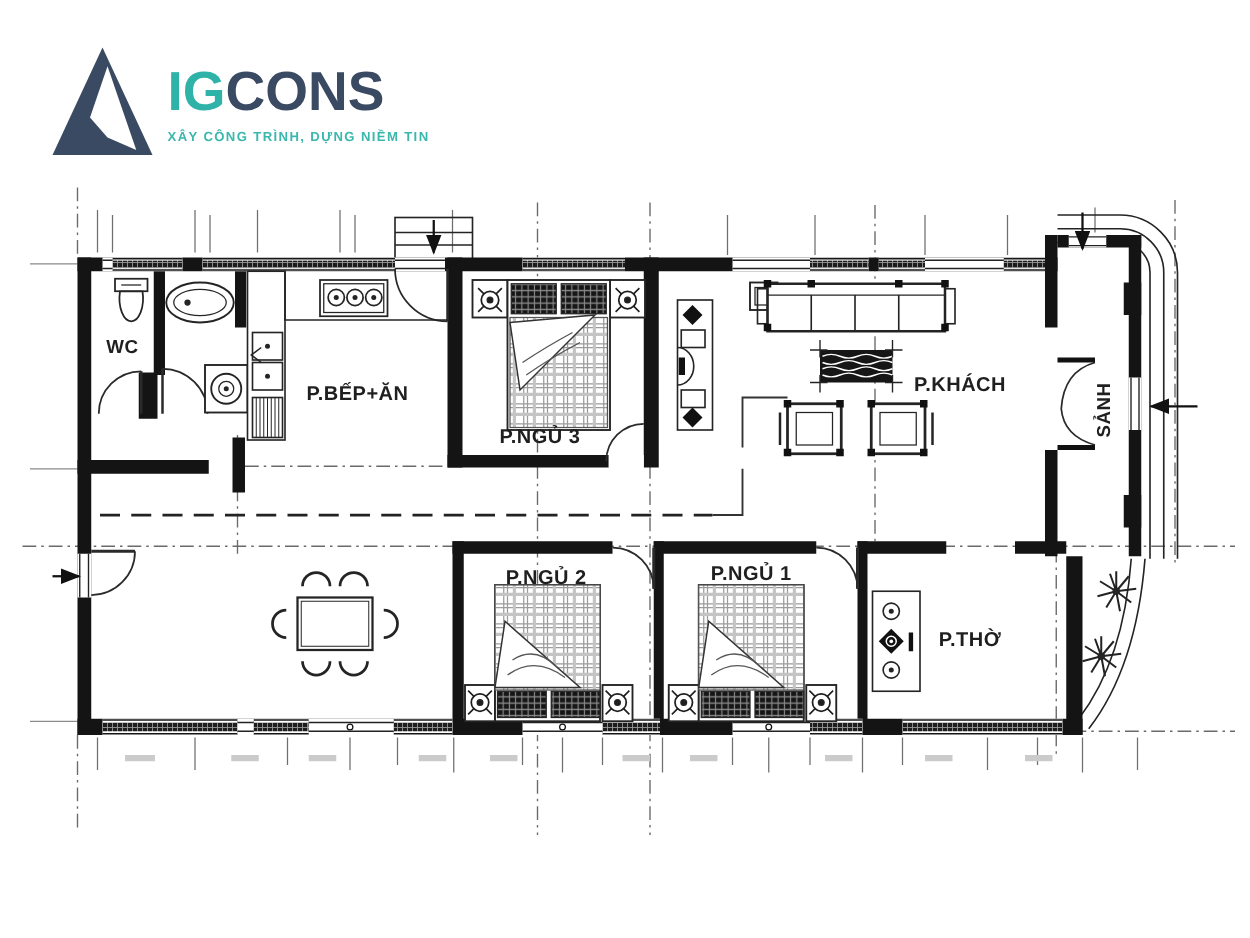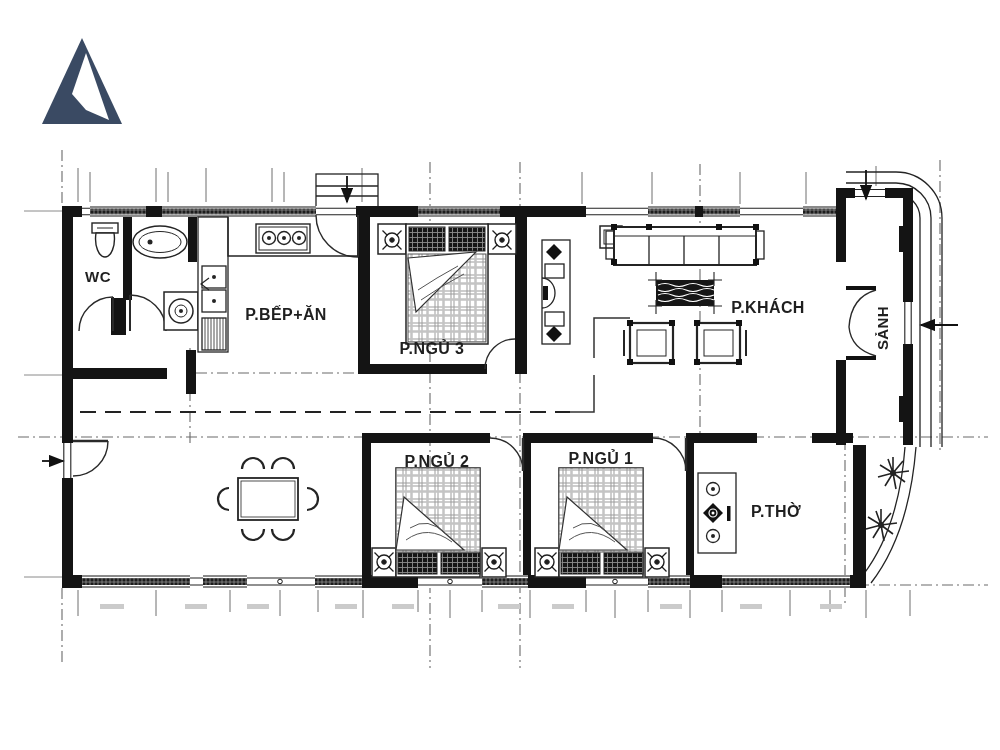--- a/index.html
+++ b/index.html
@@ -22,20 +22,24 @@
 </head>
 <body>
 
 <div id="page">
 
   <div id="logo">
     <svg class="tri" viewBox="0 0 84 90">
       <polygon points="2,88 42,2 82,88" fill="#3a4a63"></polygon>
       <polygon points="46,17 69,84 46,74 32,58" fill="#ffffff"></polygon>
     </svg>
+    <div class="text">
+      <div class="brand"><span class="ig">IG</span><span class="cons">CONS</span></div>
+      <div class="tagline">XÂY CÔNG TRÌNH, DỰNG NIỀM TIN</div>
+    </div>
   </div>
 
   <svg id="plan" width="1000" height="750" viewBox="0 0 1000 750">
     <defs>
       <pattern id="winp" width="4" height="4" patternUnits="userSpaceOnUse">
         <rect width="4" height="4" fill="#1d1d1d"></rect>
         <path d="M0 2 H4 M2 0 V4" stroke="#9a9a9a" stroke-width="0.7"></path>
       </pattern>
       <pattern id="pilp" width="5" height="5" patternUnits="userSpaceOnUse">
         <rect width="5" height="5" fill="#161616"></rect>

